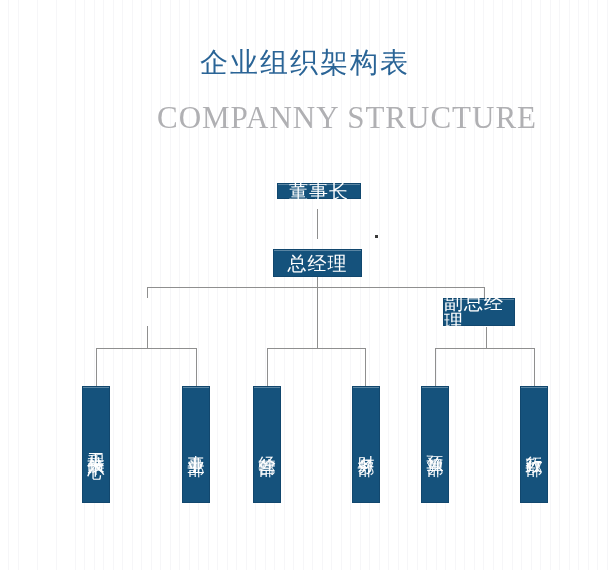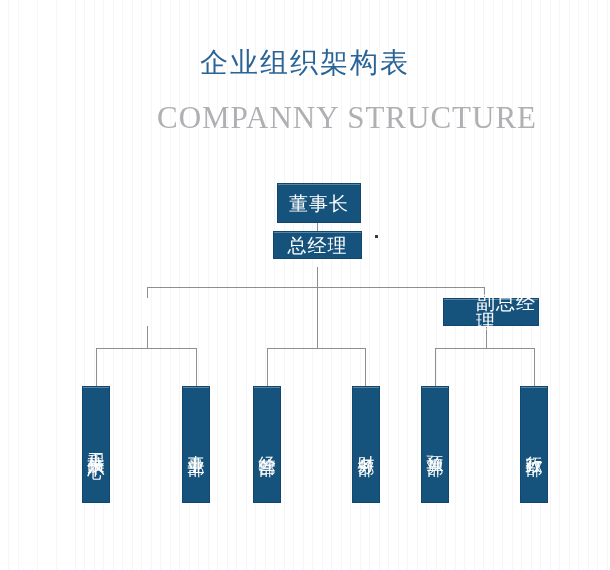--- a/index.html
+++ b/index.html
@@ -71,24 +71,24 @@
     width: 28px;
     height: 117px;
     font-size: 17px;
   }
   .node.v .vtext {
     writing-mode: vertical-rl;
     text-orientation: upright;
     letter-spacing: 2px;
     line-height: 1;
   }
-  #node-chairman        { left: 277px; top: 183px; width: 84px; height: 40px; }
-  #node-general-manager { left: 273px; top: 231px; width: 89px; }
+  #node-chairman        { left: 277px; top: 183px; width: 84px; height: 16px; }
+  #node-general-manager { left: 273px; top: 249px; width: 89px; }
   #node-chief-engineer  { left: 103px; top: 298px; width: 89px; }
-  #node-deputy-gm       { left: 443px; top: 298px; width: 96px; padding-left: 32px; }
+  #node-deputy-gm       { left: 443px; top: 298px; width: 72px; }
   #node-etc  { left: 82px;  }
   #node-biz  { left: 182px; }
   #node-ops  { left: 253px; }
   #node-fin  { left: 352px; }
   #node-bud  { left: 421px; }
   #node-adm  { left: 520px; }
   .stray-dot {
     position: absolute;
     left: 375px;
     top: 235px;

